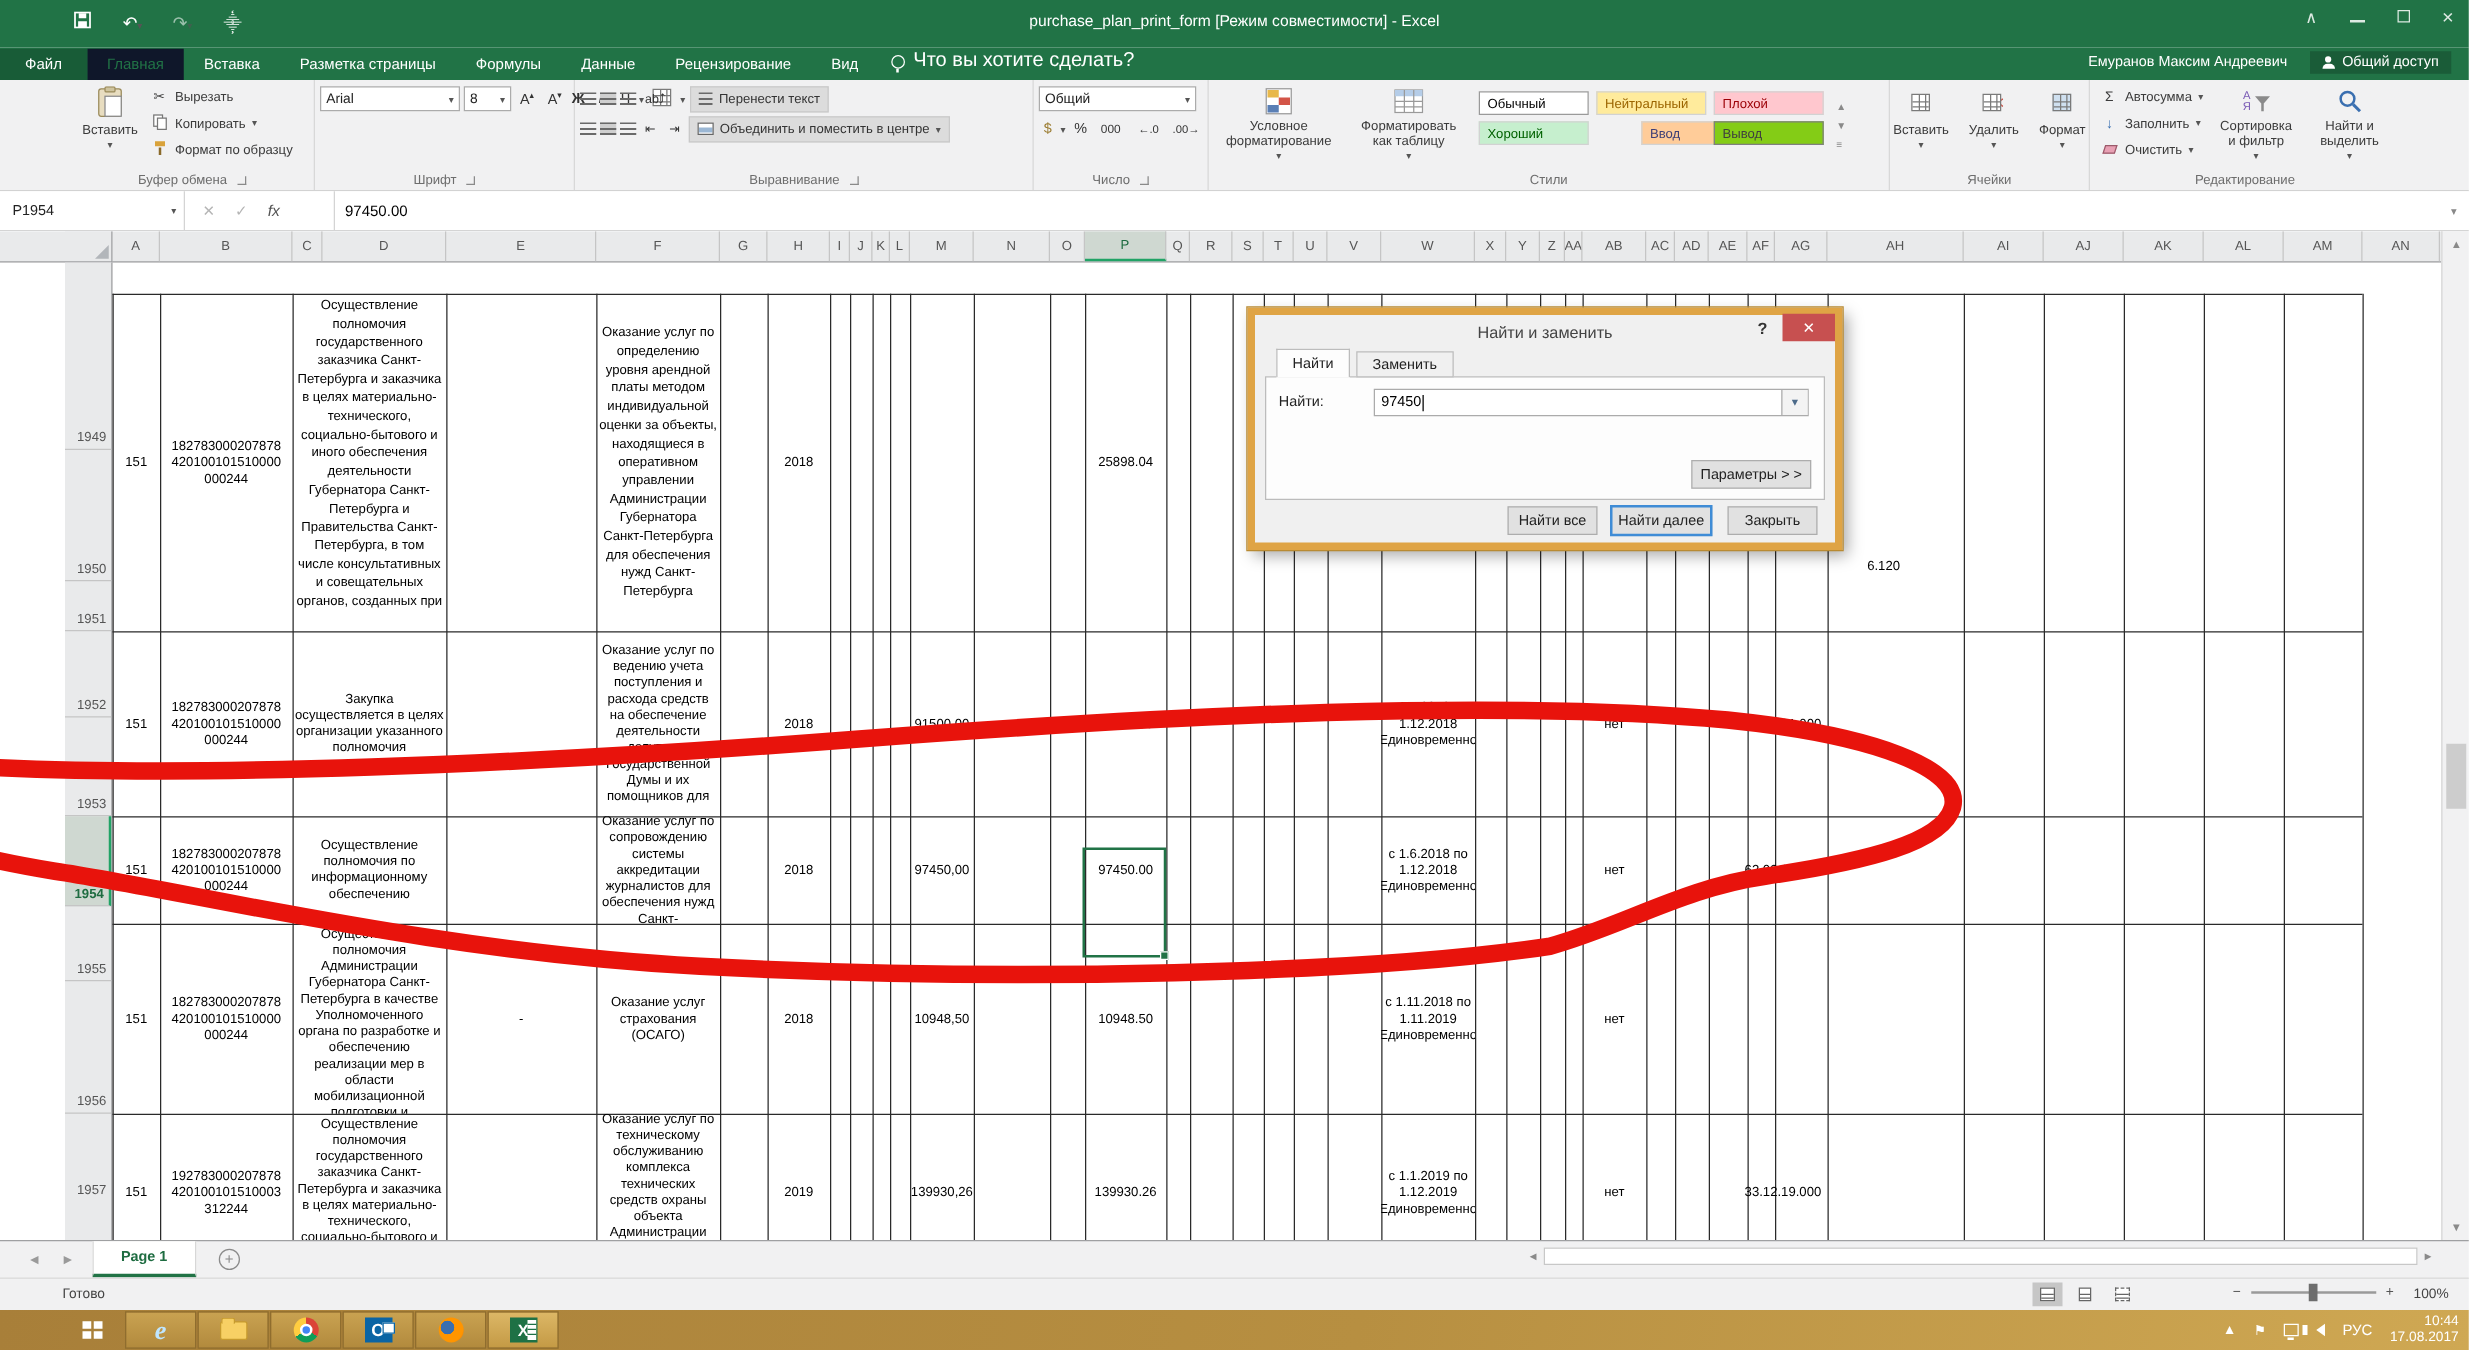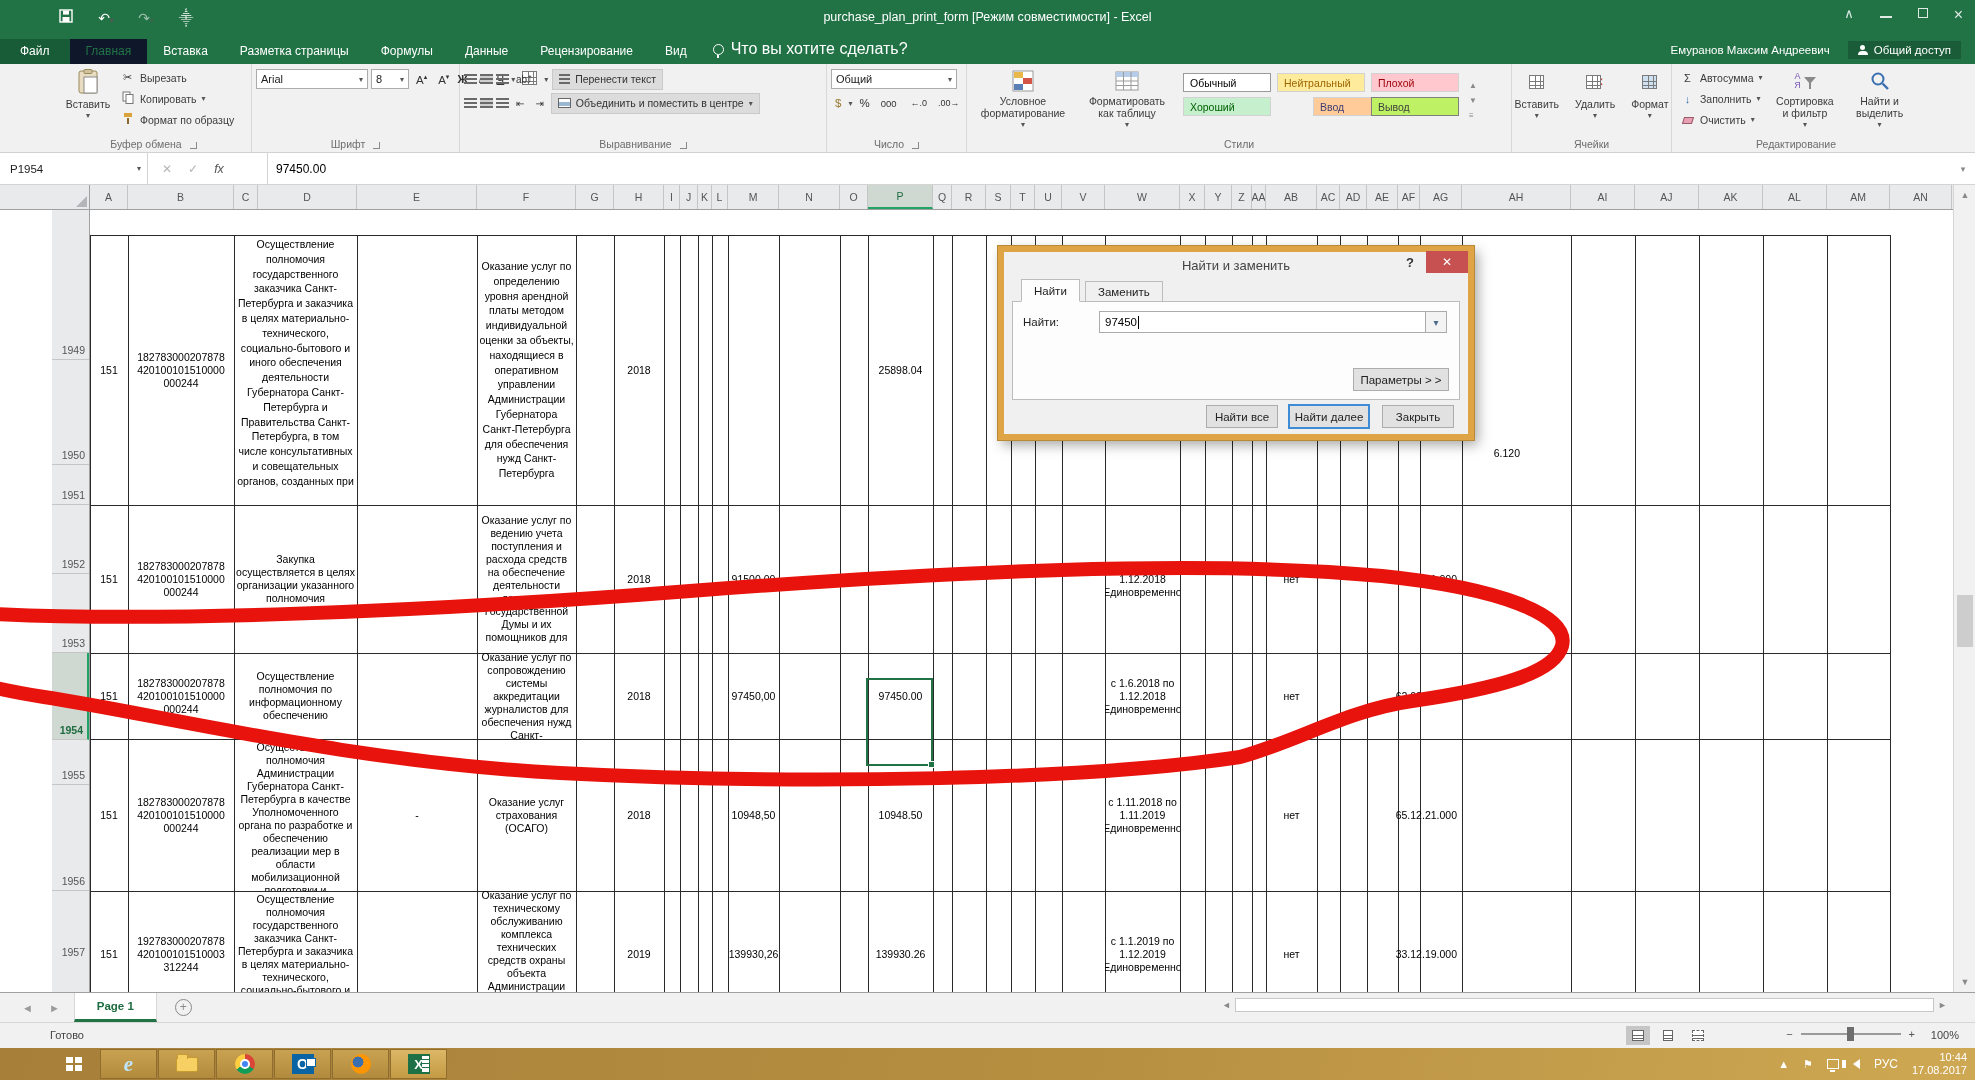--- a/index.html
+++ b/index.html
@@ -45,21 +45,21 @@
   .selectbox { background:#fff; border:1px solid #ababab; font-size:11px; color:#222; display:flex; align-items:center; justify-content:space-between; padding:1px 4px; height:20px; }
   .tbtn { font-size:11.5px; color:#333; padding:1px 4px; }
   .bars { width:13px; height:10px; background:repeating-linear-gradient(#6a6a6a 0 1.6px, transparent 1.6px 4.2px); }
   .graytile { background:#dcdcdc; border:1px solid #c9c9c9; font-size:10.5px; color:#333; display:flex; align-items:center; gap:5px; padding:1px 6px; height:21px; white-space:nowrap; }
   .styletile { width:88px; height:19px; border:1px solid #d2d2d2; font-size:10.5px; display:flex; align-items:center; padding-left:6px; background:#fff; }
   .s-normal { background:#fff; color:#000; border:1px solid #9a9a9a; }
   .s-neutral { background:#ffeb9c; color:#9c6500; }
   .s-bad { background:#ffc7ce; color:#9c0006; }
   .s-good { background:#c6efce; color:#006100; }
   .s-input { background:#ffcc99; color:#3f3f76;margin-left:36px; }
-  .s-output { background:#bef264; color:#3f3f3f; border:1px solid #7f7f7f; }
+  .s-output { background:#84cc16; color:#3f3f3f; border:1px solid #7f7f7f; }
   .gridicon { width:15px; height:14px; border:1px solid #7a7a7a; background:
      linear-gradient(#7a7a7a 0 0) 0 4.5px/100% 1px no-repeat,
      linear-gradient(#7a7a7a 0 0) 0 9px/100% 1px no-repeat,
      linear-gradient(#7a7a7a 0 0) 4.5px 0/1px 100% no-repeat,
      linear-gradient(#7a7a7a 0 0) 9.5px 0/1px 100% no-repeat, #fff; position:relative; }
   .funnel { width:0; height:0; border-left:6px solid transparent; border-right:6px solid transparent; border-top:7px solid #8a8a8a; position:relative; }
   .funnel:after { content:""; position:absolute; left:-1px; top:-1px; width:2px; height:6px; background:#8a8a8a; }
 
   
   #formulabar { position:absolute; left:0; top:153px; width:1975px; height:32px; background:#fff; border-bottom:1px solid #d4d4d4; display:flex; align-items:stretch; }
@@ -516,21 +516,21 @@
       <div class="ch" style="left: 1827px; width: 63px;">AM</div>
       <div class="ch" style="left: 1890px; width: 62px;">AN</div>
     </div>
   <div id="corner"></div>
   <div id="gutter">
       <div class="gr" style="top: 25px; height: 125px;">1949</div>
       <div class="gr" style="top: 150px; height: 105px;">1950</div>
       <div class="gr" style="top: 255px; height: 40px;">1951</div>
       <div class="gr" style="top: 295px; height: 69px;">1952</div>
       <div class="gr" style="top: 364px; height: 79px;">1953</div>
-      <div class="gr sel" style="top: 443px; height: 87px;">1954</div>
+      <div class="gr sel" style="top: 443px; height: 72px;">1954</div>
       <div class="gr" style="top: 529px; height: 46px;">1955</div>
       <div class="gr" style="top: 595px; height: 86px;">1956</div>
       <div class="gr mid" style="top: 681px; height: 126px;">1957</div>
     </div>
 
   <div id="gridarea">
     <div id="glines">
         <div class="gline" style="left: 90px; top: 25px; width: 1px; height: 782px;"></div>
         <div class="gline" style="left: 128px; top: 25px; width: 1px; height: 782px;"></div>
         <div class="gline" style="left: 234px; top: 25px; width: 1px; height: 782px;"></div>
@@ -617,21 +617,20 @@
       <div class="cell cA">151</div>
       <div class="cell cB">182783000207878 420100101510000 000244</div>
       <div class="cell cCD topal">Осуществление полномочия Администрации Губернатора Санкт-Петербурга в качестве Уполномоченного органа по разработке и обеспечению реализации мер в области мобилизационной подготовки и</div>
       <div class="cell cE">-</div>
       <div class="cell cF">Оказание услуг страхования (ОСАГО)</div>
       <div class="cell cH">2018</div>
       <div class="cell cM">10948,50</div>
       <div class="cell cP">10948.50</div>
       <div class="cell cW">с 1.11.2018  по 1.11.2019 (Единовременно)</div>
       <div class="cell cAB">нет</div>
-      <div class="cell cAG rt">65.12.21.000</div>
     </div>
 
     <div class="block" style="top:681px;height:126px">
       <div class="cell cA">151</div>
       <div class="cell cB">192783000207878 420100101510003 312244</div>
       <div class="cell cCD topal">Осуществление полномочия государственного заказчика Санкт-Петербурга и заказчика в целях материально-технического, социально-бытового и иного обеспечения деятельности</div>
       <div class="cell cF">Оказание услуг по техническому обслуживанию комплекса технических средств охраны объекта Администрации Губернатора Санкт-</div>
       <div class="cell cH">2019</div>
       <div class="cell cM">139930,26</div>
       <div class="cell cP">139930.26</div>

